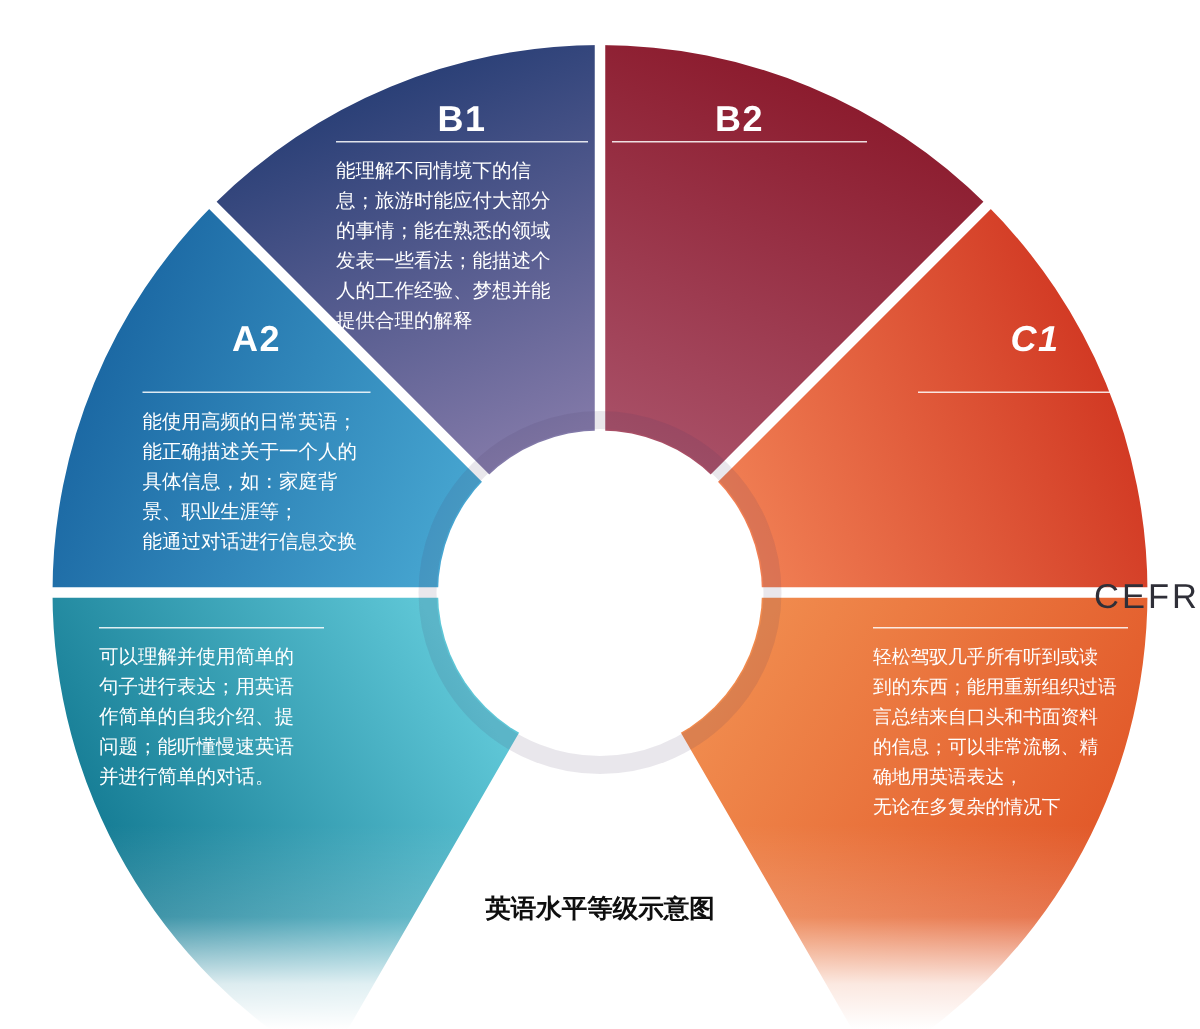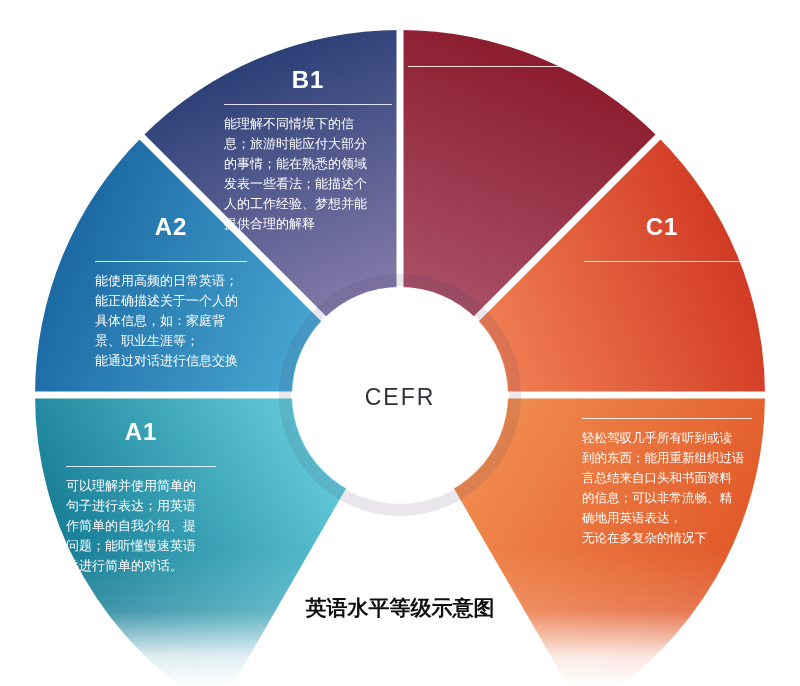--- a/index.html
+++ b/index.html
@@ -13,64 +13,64 @@
     overflow: hidden;
     background: #ffffff;
   }
   .stage svg { position: absolute; left: 0; top: 0; }
 
   .level-block { position: absolute; color: #ffffff; }
   .level-label {
     font-size: 24px;
     font-weight: bold;
     text-align: center;
-    margin-bottom: 10px;
+    margin-bottom: 0;
     letter-spacing: 1px;
   }
   .level-rule {
     border-top: 1px solid rgba(255,255,255,0.85);
     height: 0;
     margin-bottom: 9px;
   }
   .level-desc {
     font-size: 13px;
     line-height: 20px;
     white-space: pre-line;
   }
 
   .block-b1 { left: 224px; top: 66px;  width: 168px; }
   .block-b2 { left: 408px; top: 66px;  width: 170px; }
   .block-a2 { left: 62px;  top: 213px; width: 152px; margin-left: 33px; }
-  .block-c1 { left: 584px; top: 213px; width: 156px; }
+  .block-c1 { left: 612px; top: 213px; width: 156px; font-style: italic; }
   .block-a1 { left: 66px;  top: 418px; width: 150px; }
   .block-c2 { left: 582px; top: 418px; width: 170px; }
 
   .block-a1 .level-label,
   .block-a2 .level-label,
   .block-c1 .level-label,
   .block-c2 .level-label { margin-bottom: 20px; }
 
   .block-c2 .level-desc { font-size: 12.5px; }
 
   .center-label {
     position: absolute;
     left: 0; right: 0;
     top: 384px;
-    text-align: center;
+    text-align: right;
     font-size: 23px;
     letter-spacing: 2px;
     color: #2f2f38;
     font-weight: 500;
   }
   .diagram-title {
     position: absolute;
     left: 0; right: 0;
     top: 594px;
     text-align: center;
-    font-size: 21px;
+    font-size: 17px;
     font-weight: bold;
     color: #0f0f0f;
   }
 </style>
 </head>
 <body>
 
 <div class="stage">
 
   <svg id="fan-svg" width="800" height="686" viewBox="0 0 800 686">
@@ -131,40 +131,40 @@
     <div class="level-rule"></div>
     <div class="level-desc">能理解不同情境下的信
 息；旅游时能应付大部分
 的事情；能在熟悉的领域
 发表一些看法；能描述个
 人的工作经验、梦想并能
 提供合理的解释</div>
   </div>
 
   <div class="level-block block-b2">
+    <div class="level-label">B2</div>
     <div class="level-rule"></div>
   </div>
 
   <div class="level-block block-a2">
     <div class="level-label">A2</div>
     <div class="level-rule"></div>
     <div class="level-desc">能使用高频的日常英语；
 能正确描述关于一个人的
 具体信息，如：家庭背
 景、职业生涯等；
 能通过对话进行信息交换</div>
   </div>
 
   <div class="level-block block-c1">
     <div class="level-label">C1</div>
     <div class="level-rule"></div>
   </div>
 
   <div class="level-block block-a1">
-    <div class="level-label">A1</div>
     <div class="level-rule"></div>
     <div class="level-desc">可以理解并使用简单的
 句子进行表达；用英语
 作简单的自我介绍、提
 问题；能听懂慢速英语
 并进行简单的对话。</div>
   </div>
 
   <div class="level-block block-c2">
     <div class="level-rule"></div>

